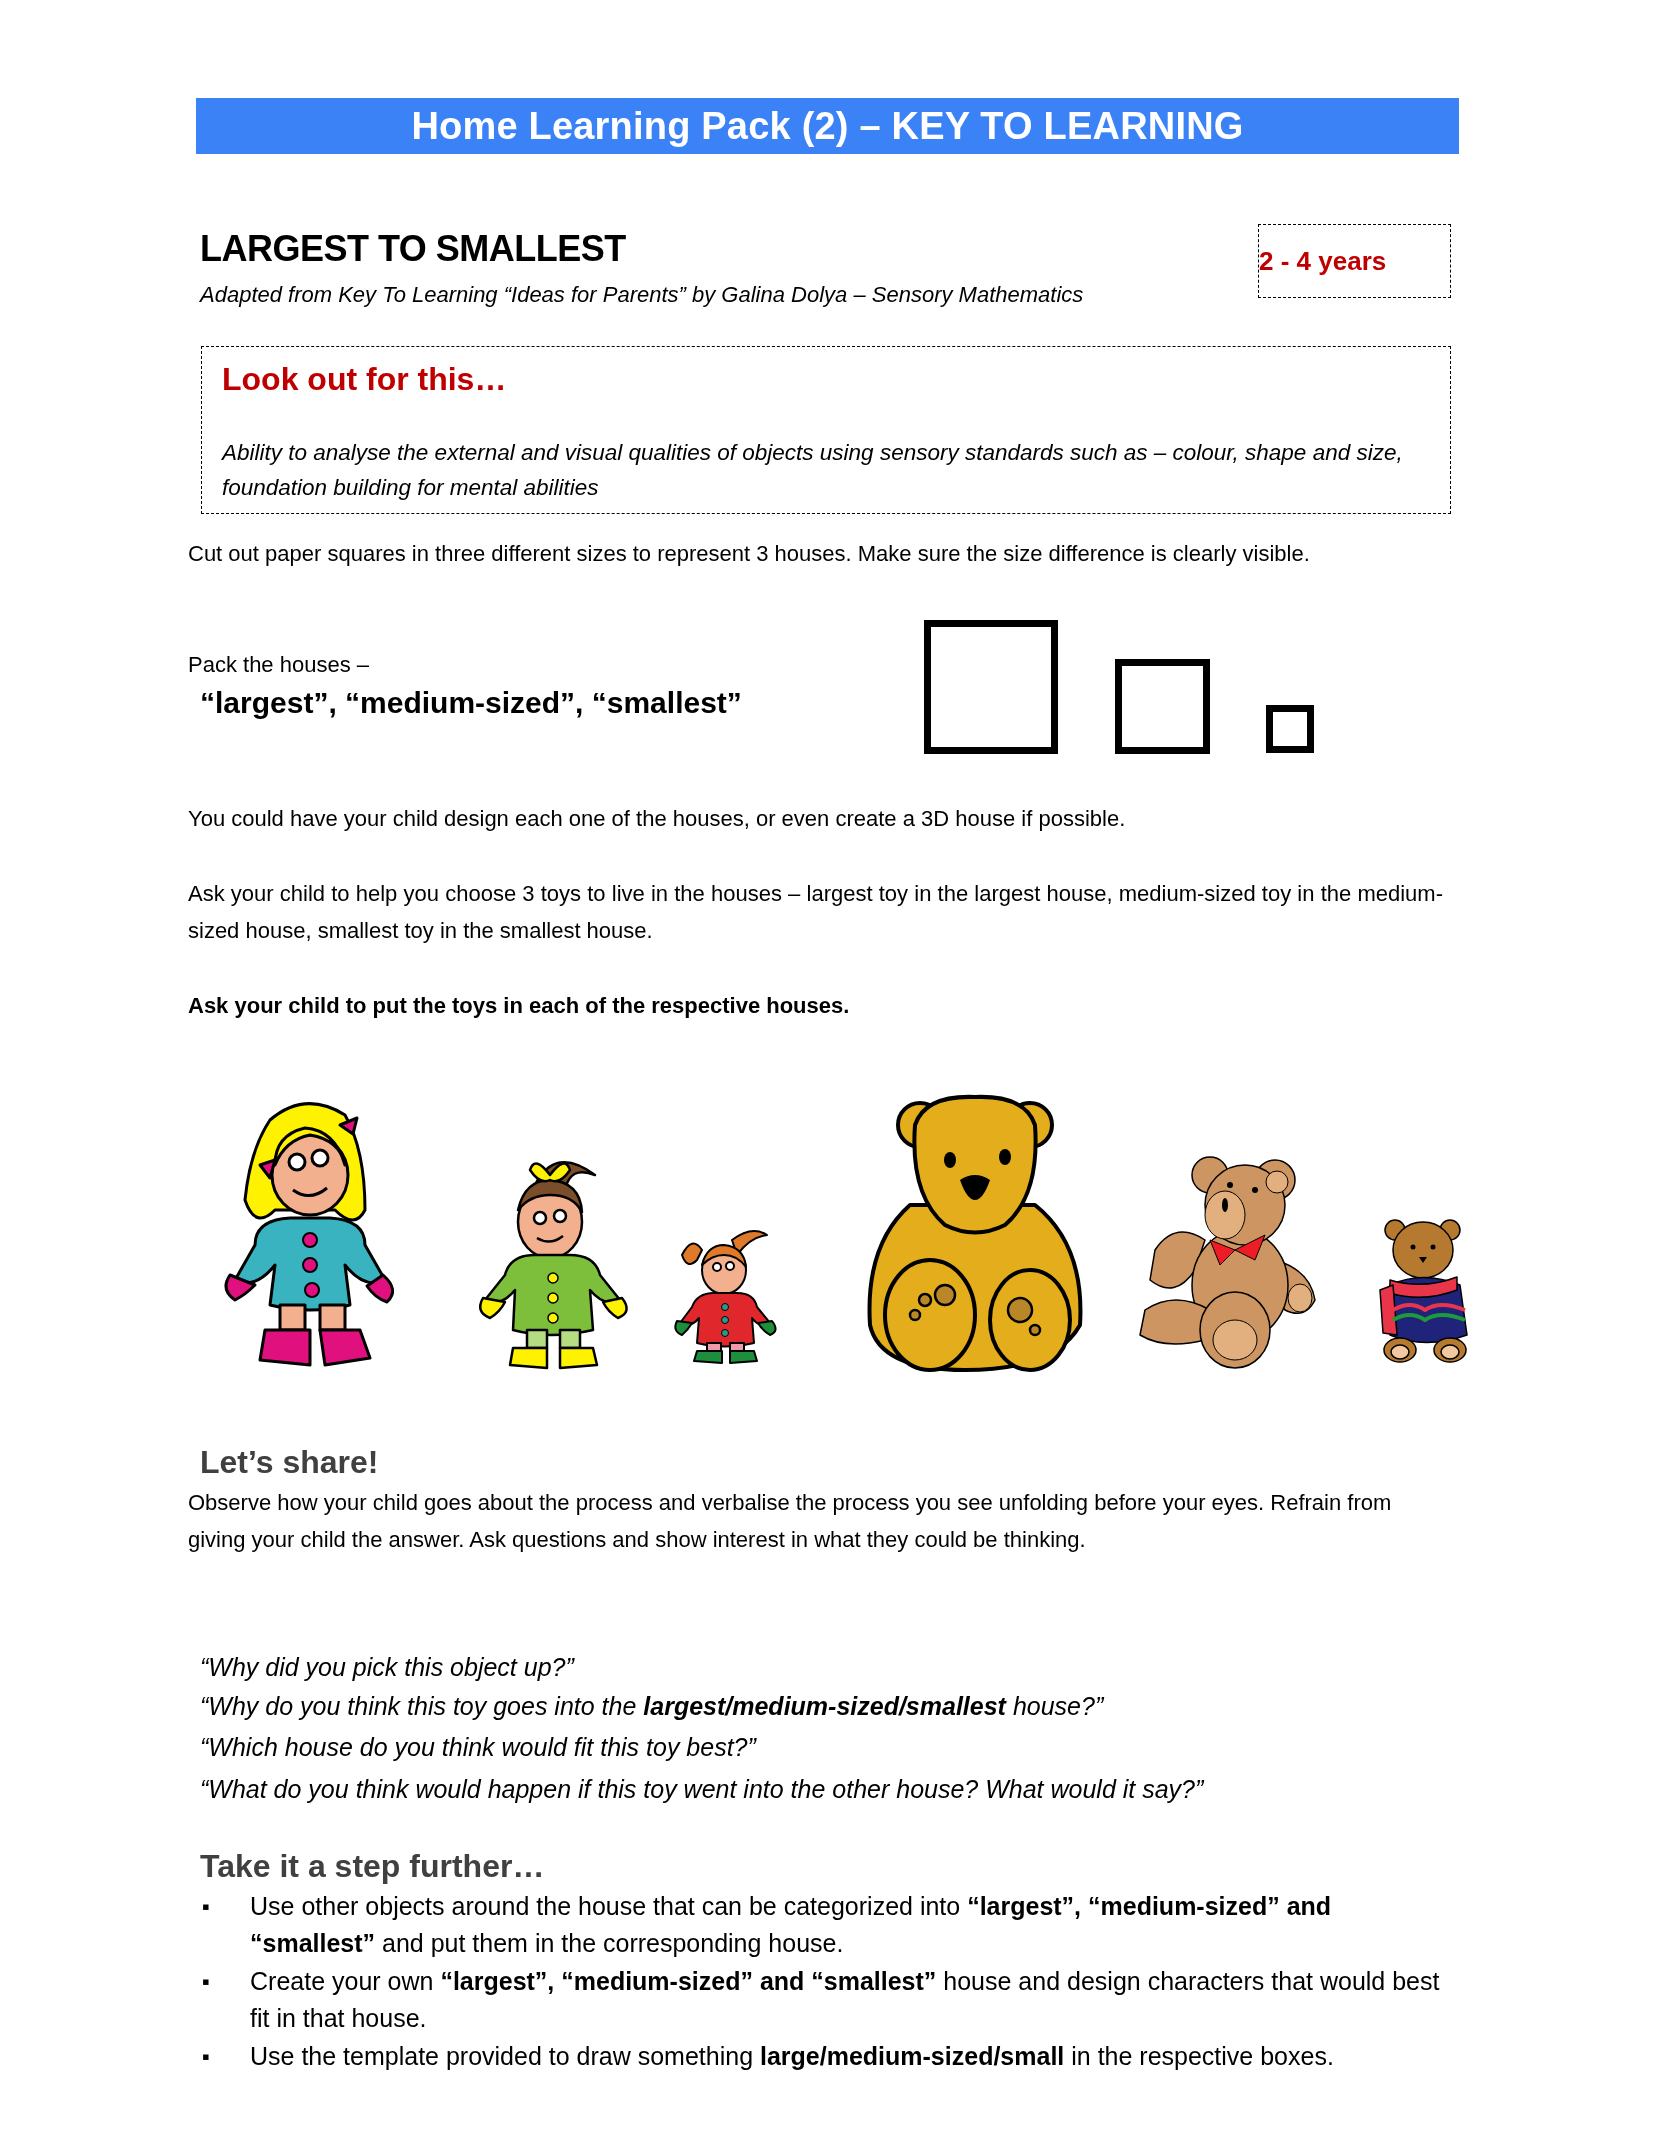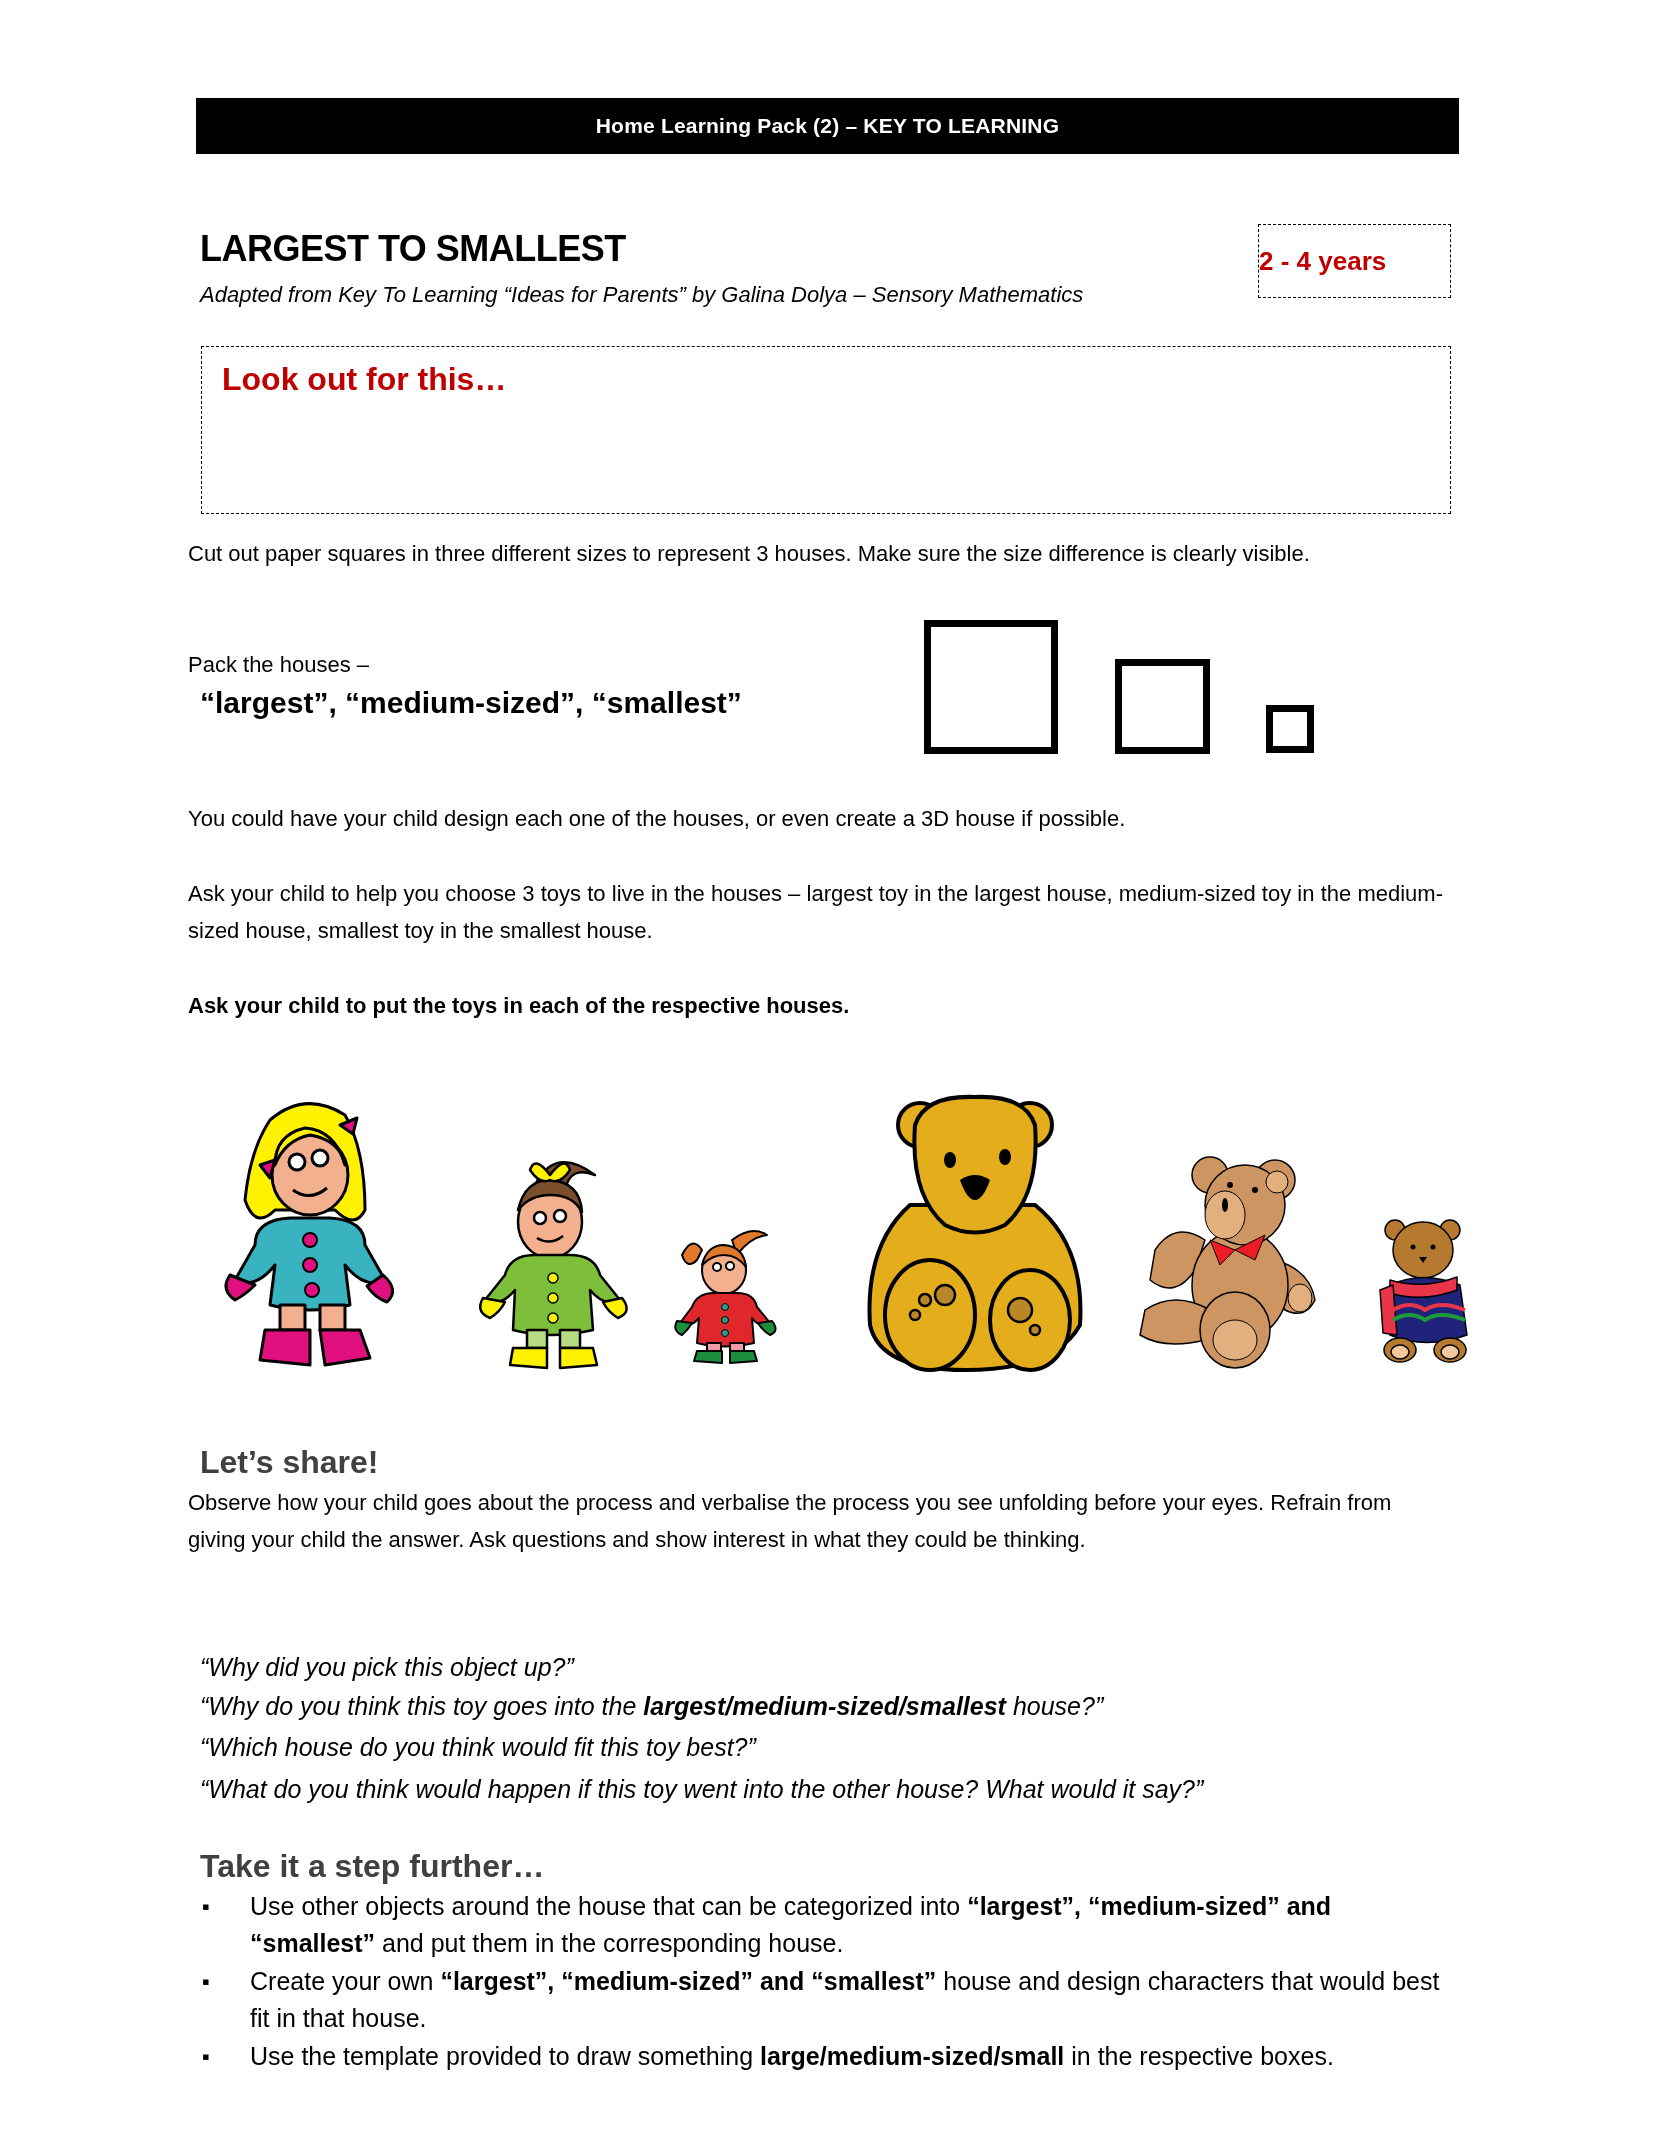--- a/index.html
+++ b/index.html
@@ -1,20 +1,20 @@
 <!DOCTYPE html>
 <html><head>
 <meta charset="utf-8">
 <style>
   html, body { margin:0; padding:0; background:#ffffff; }
   body { width:1654px; height:2140px; position:relative; overflow:hidden;
          font-family:"Liberation Sans", sans-serif; color:#000; }
   .abs { position:absolute; }
-  .banner { left:196px; top:98px; width:1263px; height:56px; background:#000000;
-            color:#fff; font-weight:bold; font-size:21px; display:flex;
+  .banner { left:196px; top:98px; width:1263px; height:56px; background:#3b82f6;
+            color:#fff; font-weight:bold; font-size:38px; display:flex;
             align-items:center; justify-content:center; letter-spacing:0.2px; }
   .title { left:200px; top:228px; font-size:36px; font-weight:bold; letter-spacing:-0.5px; }
   .subtitle { left:200px; top:282px; font-size:22px; font-style:italic; }
   .age-box { left:1258px; top:224px; width:193px; height:74px; border:1.5px dashed #000;
              box-sizing:border-box; display:flex; align-items:center; justify-content:flex-start;
              color:#c00000; font-weight:bold; font-size:26px; }
   .lookout { left:201px; top:346px; width:1250px; height:168px; border:1.5px dashed #000; box-sizing:border-box; }
   .lookout-title { position:absolute; left:20px; top:14px; color:#c00000; font-weight:bold; font-size:32px; }
   .lookout-text { position:absolute; left:20px; top:88px; right:16px; font-style:italic;
                   font-size:22.5px; line-height:35px; }
@@ -37,20 +37,21 @@
 </div>
 
 <div class="abs title">LARGEST TO SMALLEST</div>
 <div class="abs subtitle">Adapted from Key To Learning “Ideas for Parents” by Galina Dolya – Sensory Mathematics</div>
 <div class="abs age-box">
   <span>2 - 4 years</span>
 </div>
 
 <div class="abs lookout">
   <div class="lookout-title">Look out for this…</div>
+  <div class="lookout-text">Ability to analyse the external and visual qualities of objects using sensory standards such as – colour, shape and size, foundation building for mental abilities</div>
 </div>
 
 <div class="abs para" style="top:535px;">Cut out paper squares in three different sizes to represent 3 houses. Make sure the size difference is clearly visible.</div>
 <div class="abs para" style="top:646px;">Pack the houses –</div>
 <div class="abs houses-bold">“largest”, “medium-sized”, “smallest”</div>
 
 <div class="abs sq" style="left:924px; top:620px; width:134px; height:134px;"></div>
 <div class="abs sq" style="left:1115px; top:659px; width:95px; height:95px;"></div>
 <div class="abs sq" style="left:1266px; top:705px; width:48px; height:48px;"></div>
 

